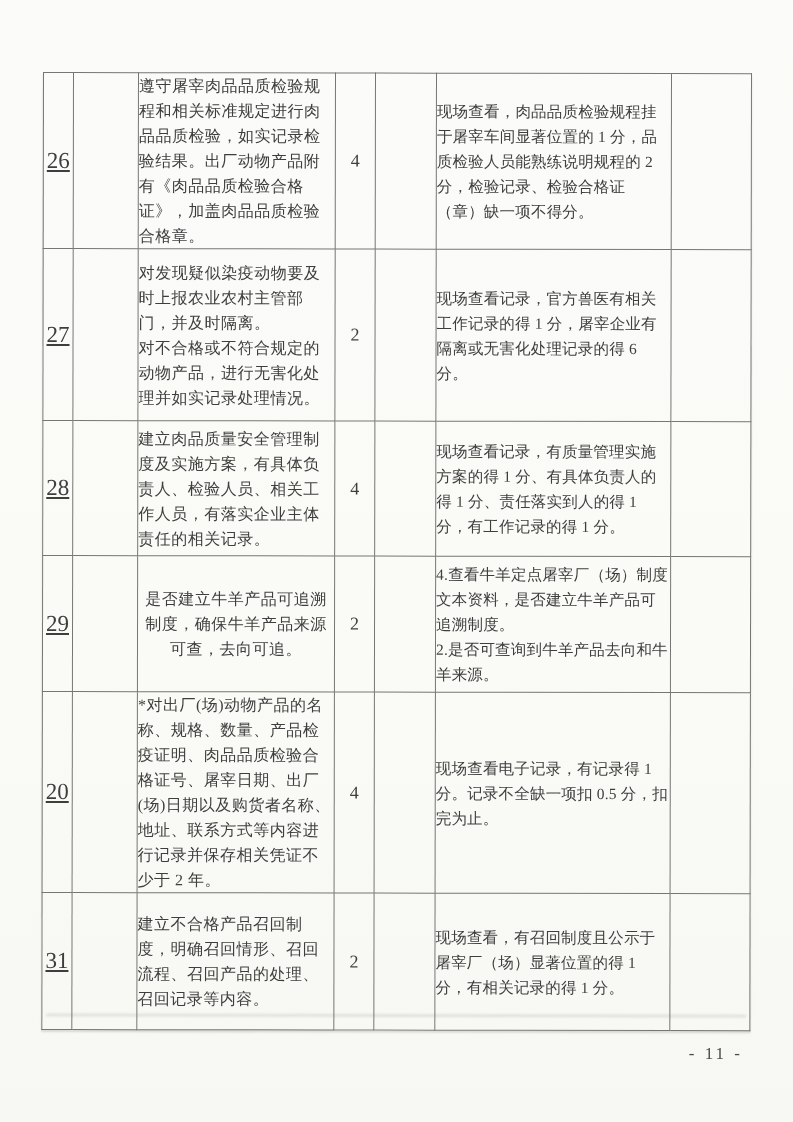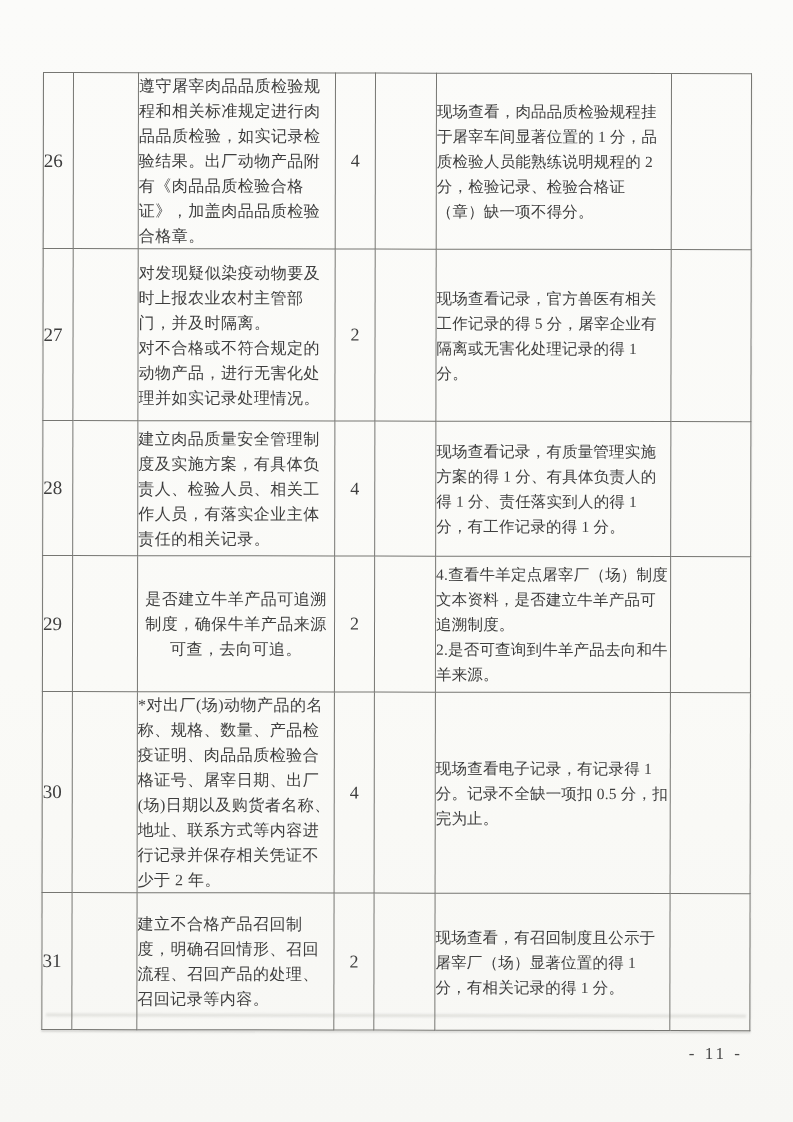--- a/index.html
+++ b/index.html
@@ -26,22 +26,24 @@
   }
   table.assessment td{
     border:1px solid #767672;
     vertical-align:middle;
     color:#3e3e3e;
     overflow:hidden;
     padding:0;
   }
   table.assessment{border:1px solid #5c5c58;}
   td.cell-no{
-    font-size:19px;
+    text-align:center;
+    font-size:23px;
     color:#333;
+    text-decoration:underline;
   }
   td.cell-req{
     font-size:16px;
     line-height:25px;
     letter-spacing:0.5px;
     padding:6px 5px 6px 12px;
     white-space:pre-line;
     margin-top:32px;
   }
   td.cell-req.center{text-align:center;padding:6px 1px;}
@@ -102,21 +104,21 @@
         <td class="cell-blank"></td>
         <td class="cell-crit">现场查看，肉品品质检验规程挂于屠宰车间显著位置的 1 分，品质检验人员能熟练说明规程的 2 分，检验记录、检验合格证（章）缺一项不得分。</td>
         <td class="cell-blank"></td>
       </tr>
       <tr class="row-27">
         <td class="cell-no">27</td>
         <td class="cell-blank"></td>
         <td class="cell-req">对发现疑似染疫动物要及时上报农业农村主管部门，并及时隔离。　　　　对不合格或不符合规定的动物产品，进行无害化处理并如实记录处理情况。</td>
         <td class="cell-score">2</td>
         <td class="cell-blank"></td>
-        <td class="cell-crit">现场查看记录，官方兽医有相关工作记录的得 5 分，屠宰企业有隔离或无害化处理记录的得 1 分。</td>
+        <td class="cell-crit">现场查看记录，官方兽医有相关工作记录的得 1 分，屠宰企业有隔离或无害化处理记录的得 6 分。</td>
         <td class="cell-blank"></td>
       </tr>
       <tr class="row-28">
         <td class="cell-no">28</td>
         <td class="cell-blank"></td>
         <td class="cell-req">建立肉品质量安全管理制度及实施方案，有具体负责人、检验人员、相关工作人员，有落实企业主体责任的相关记录。</td>
         <td class="cell-score">4</td>
         <td class="cell-blank"></td>
         <td class="cell-crit">现场查看记录，有质量管理实施方案的得 1 分、有具体负责人的得 1 分、责任落实到人的得 1 分，有工作记录的得 1 分。</td>
         <td class="cell-blank"></td>
@@ -125,21 +127,21 @@
         <td class="cell-no">29</td>
         <td class="cell-blank"></td>
         <td class="cell-req center">是否建立牛羊产品可追溯制度，确保牛羊产品来源可查，去向可追。</td>
         <td class="cell-score">2</td>
         <td class="cell-blank"></td>
         <td class="cell-crit">4.查看牛羊定点屠宰厂（场）制度文本资料，是否建立牛羊产品可追溯制度。
 2.是否可查询到牛羊产品去向和牛羊来源。</td>
         <td class="cell-blank"></td>
       </tr>
       <tr class="row-30">
-        <td class="cell-no">30</td>
+        <td class="cell-no">20</td>
         <td class="cell-blank"></td>
         <td class="cell-req">*对出厂(场)动物产品的名称、规格、数量、产品检疫证明、肉品品质检验合格证号、屠宰日期、出厂(场)日期以及购货者名称、地址、联系方式等内容进行记录并保存相关凭证不少于 2 年。</td>
         <td class="cell-score">4</td>
         <td class="cell-blank"></td>
         <td class="cell-crit">现场查看电子记录，有记录得 1 分。记录不全缺一项扣 0.5 分，扣完为止。</td>
         <td class="cell-blank"></td>
       </tr>
       <tr class="row-31">
         <td class="cell-no">31</td>
         <td class="cell-blank"></td>

